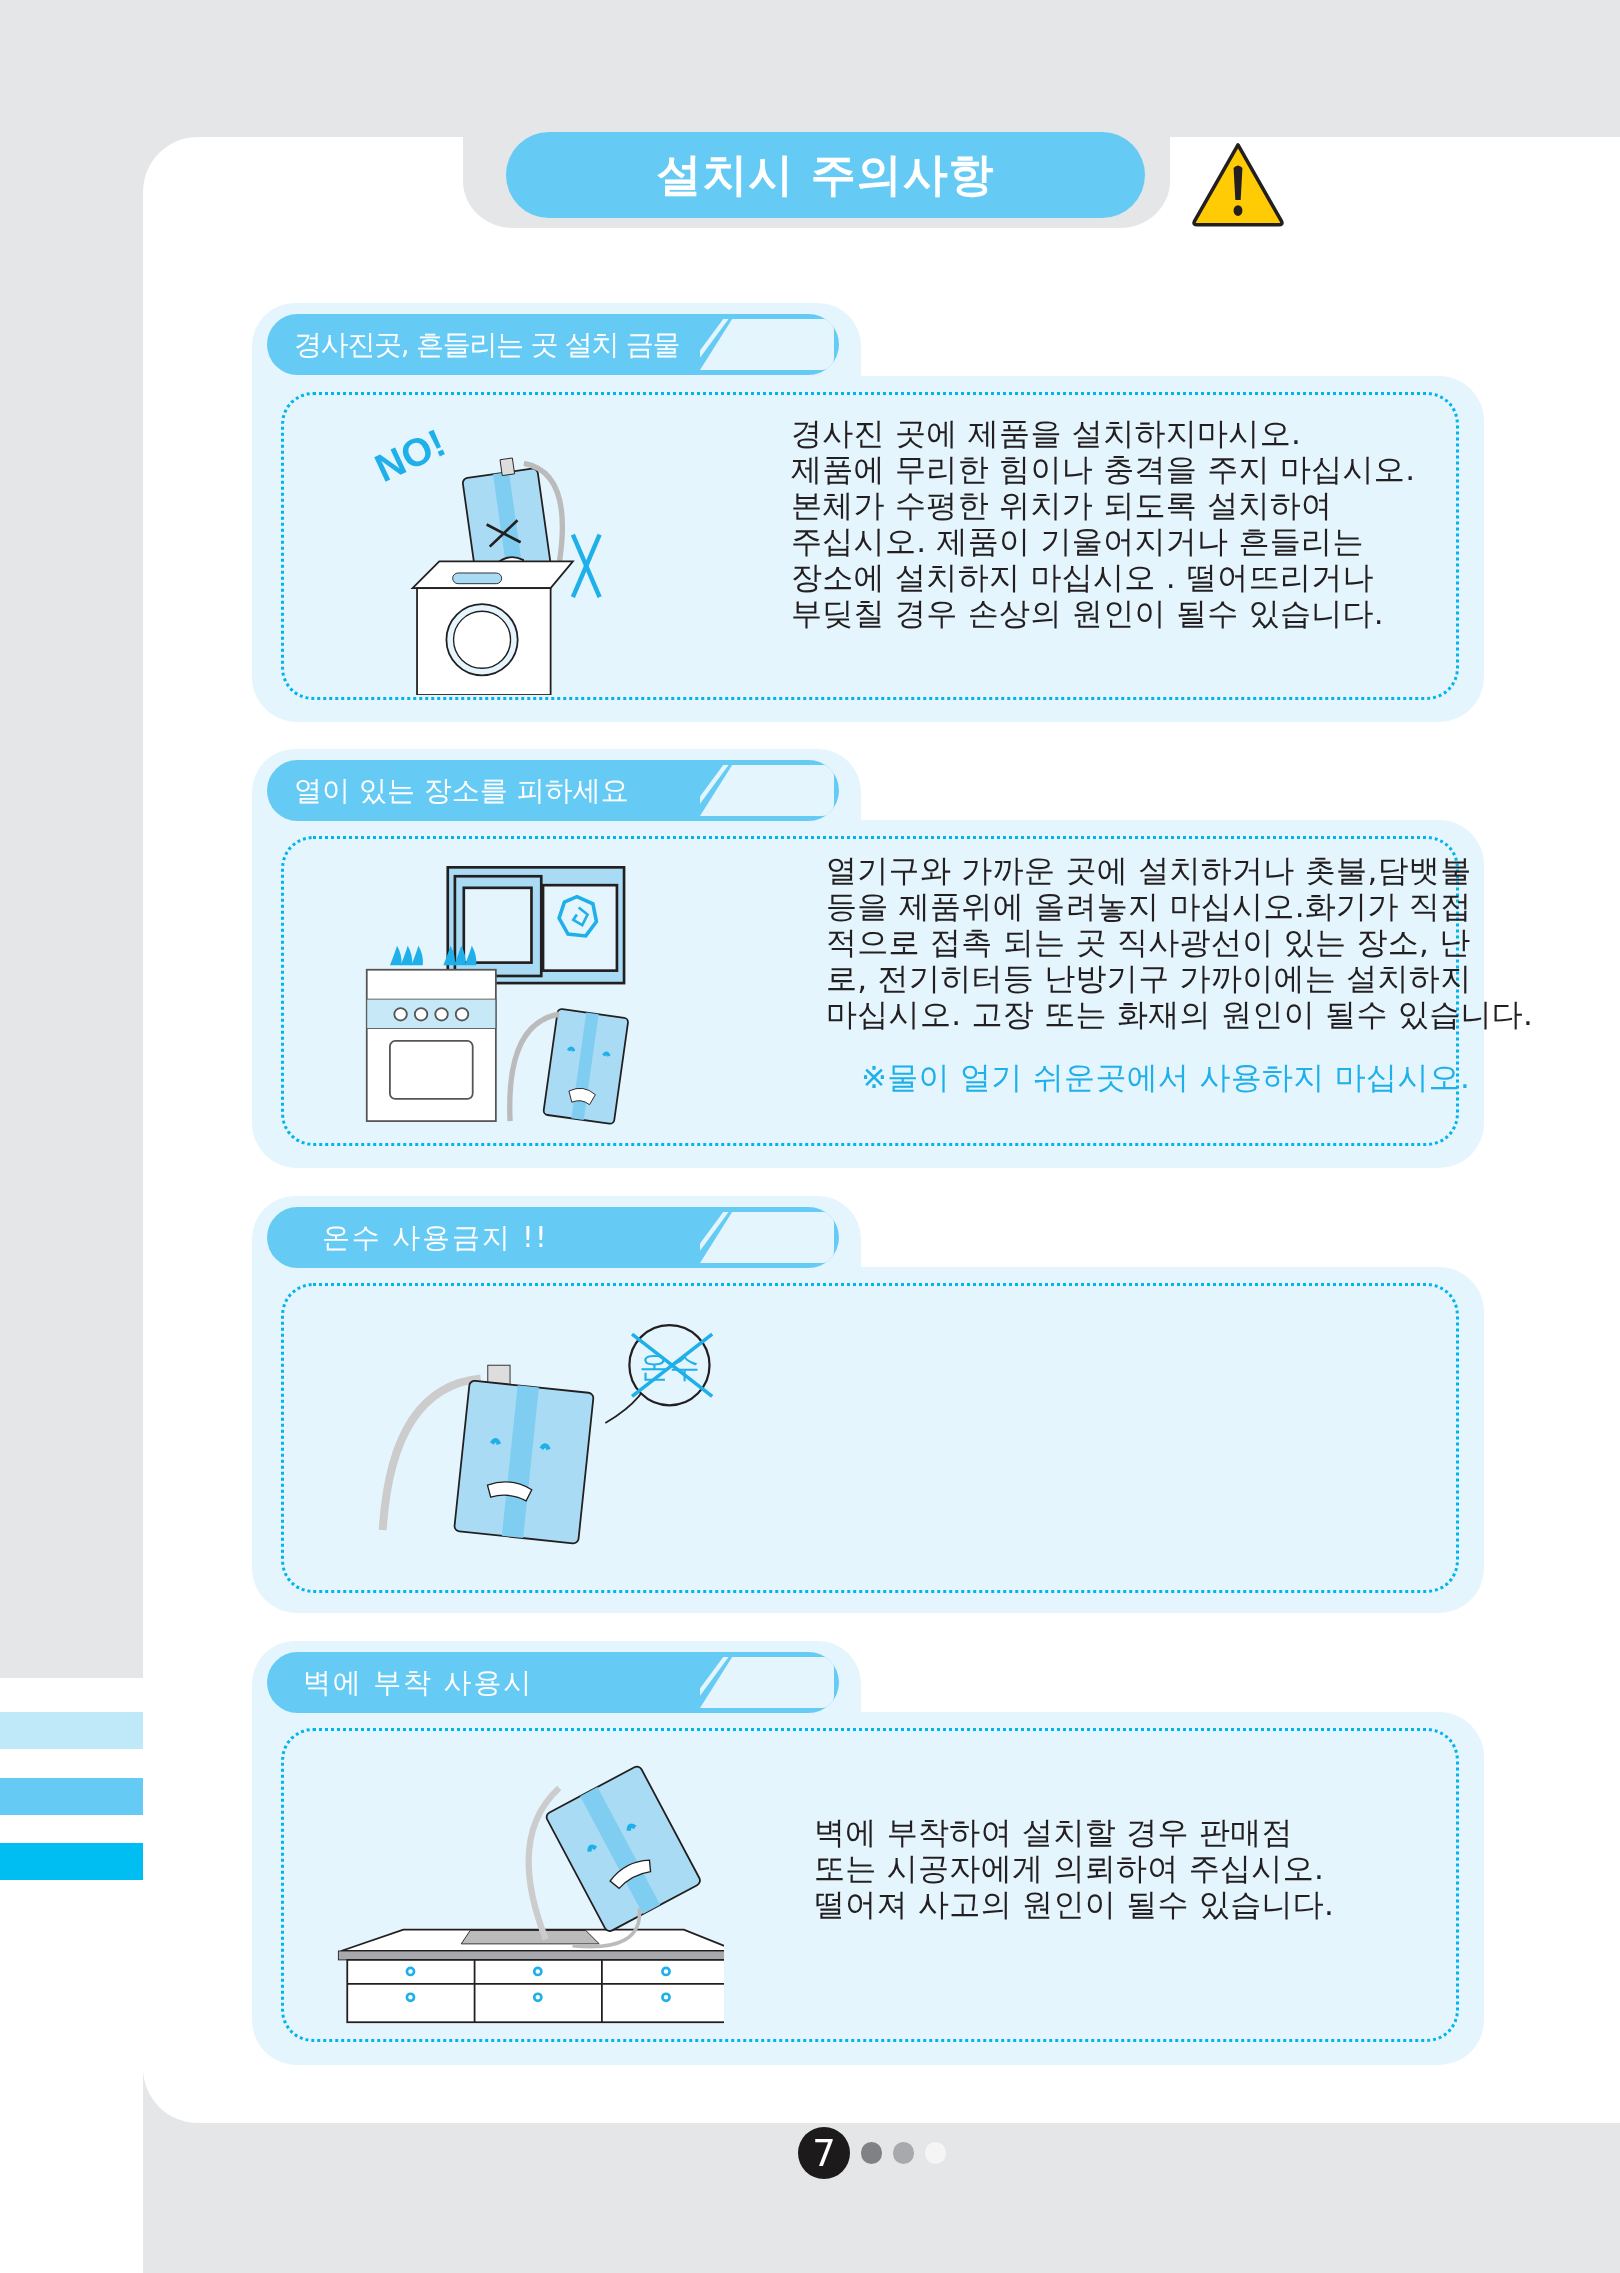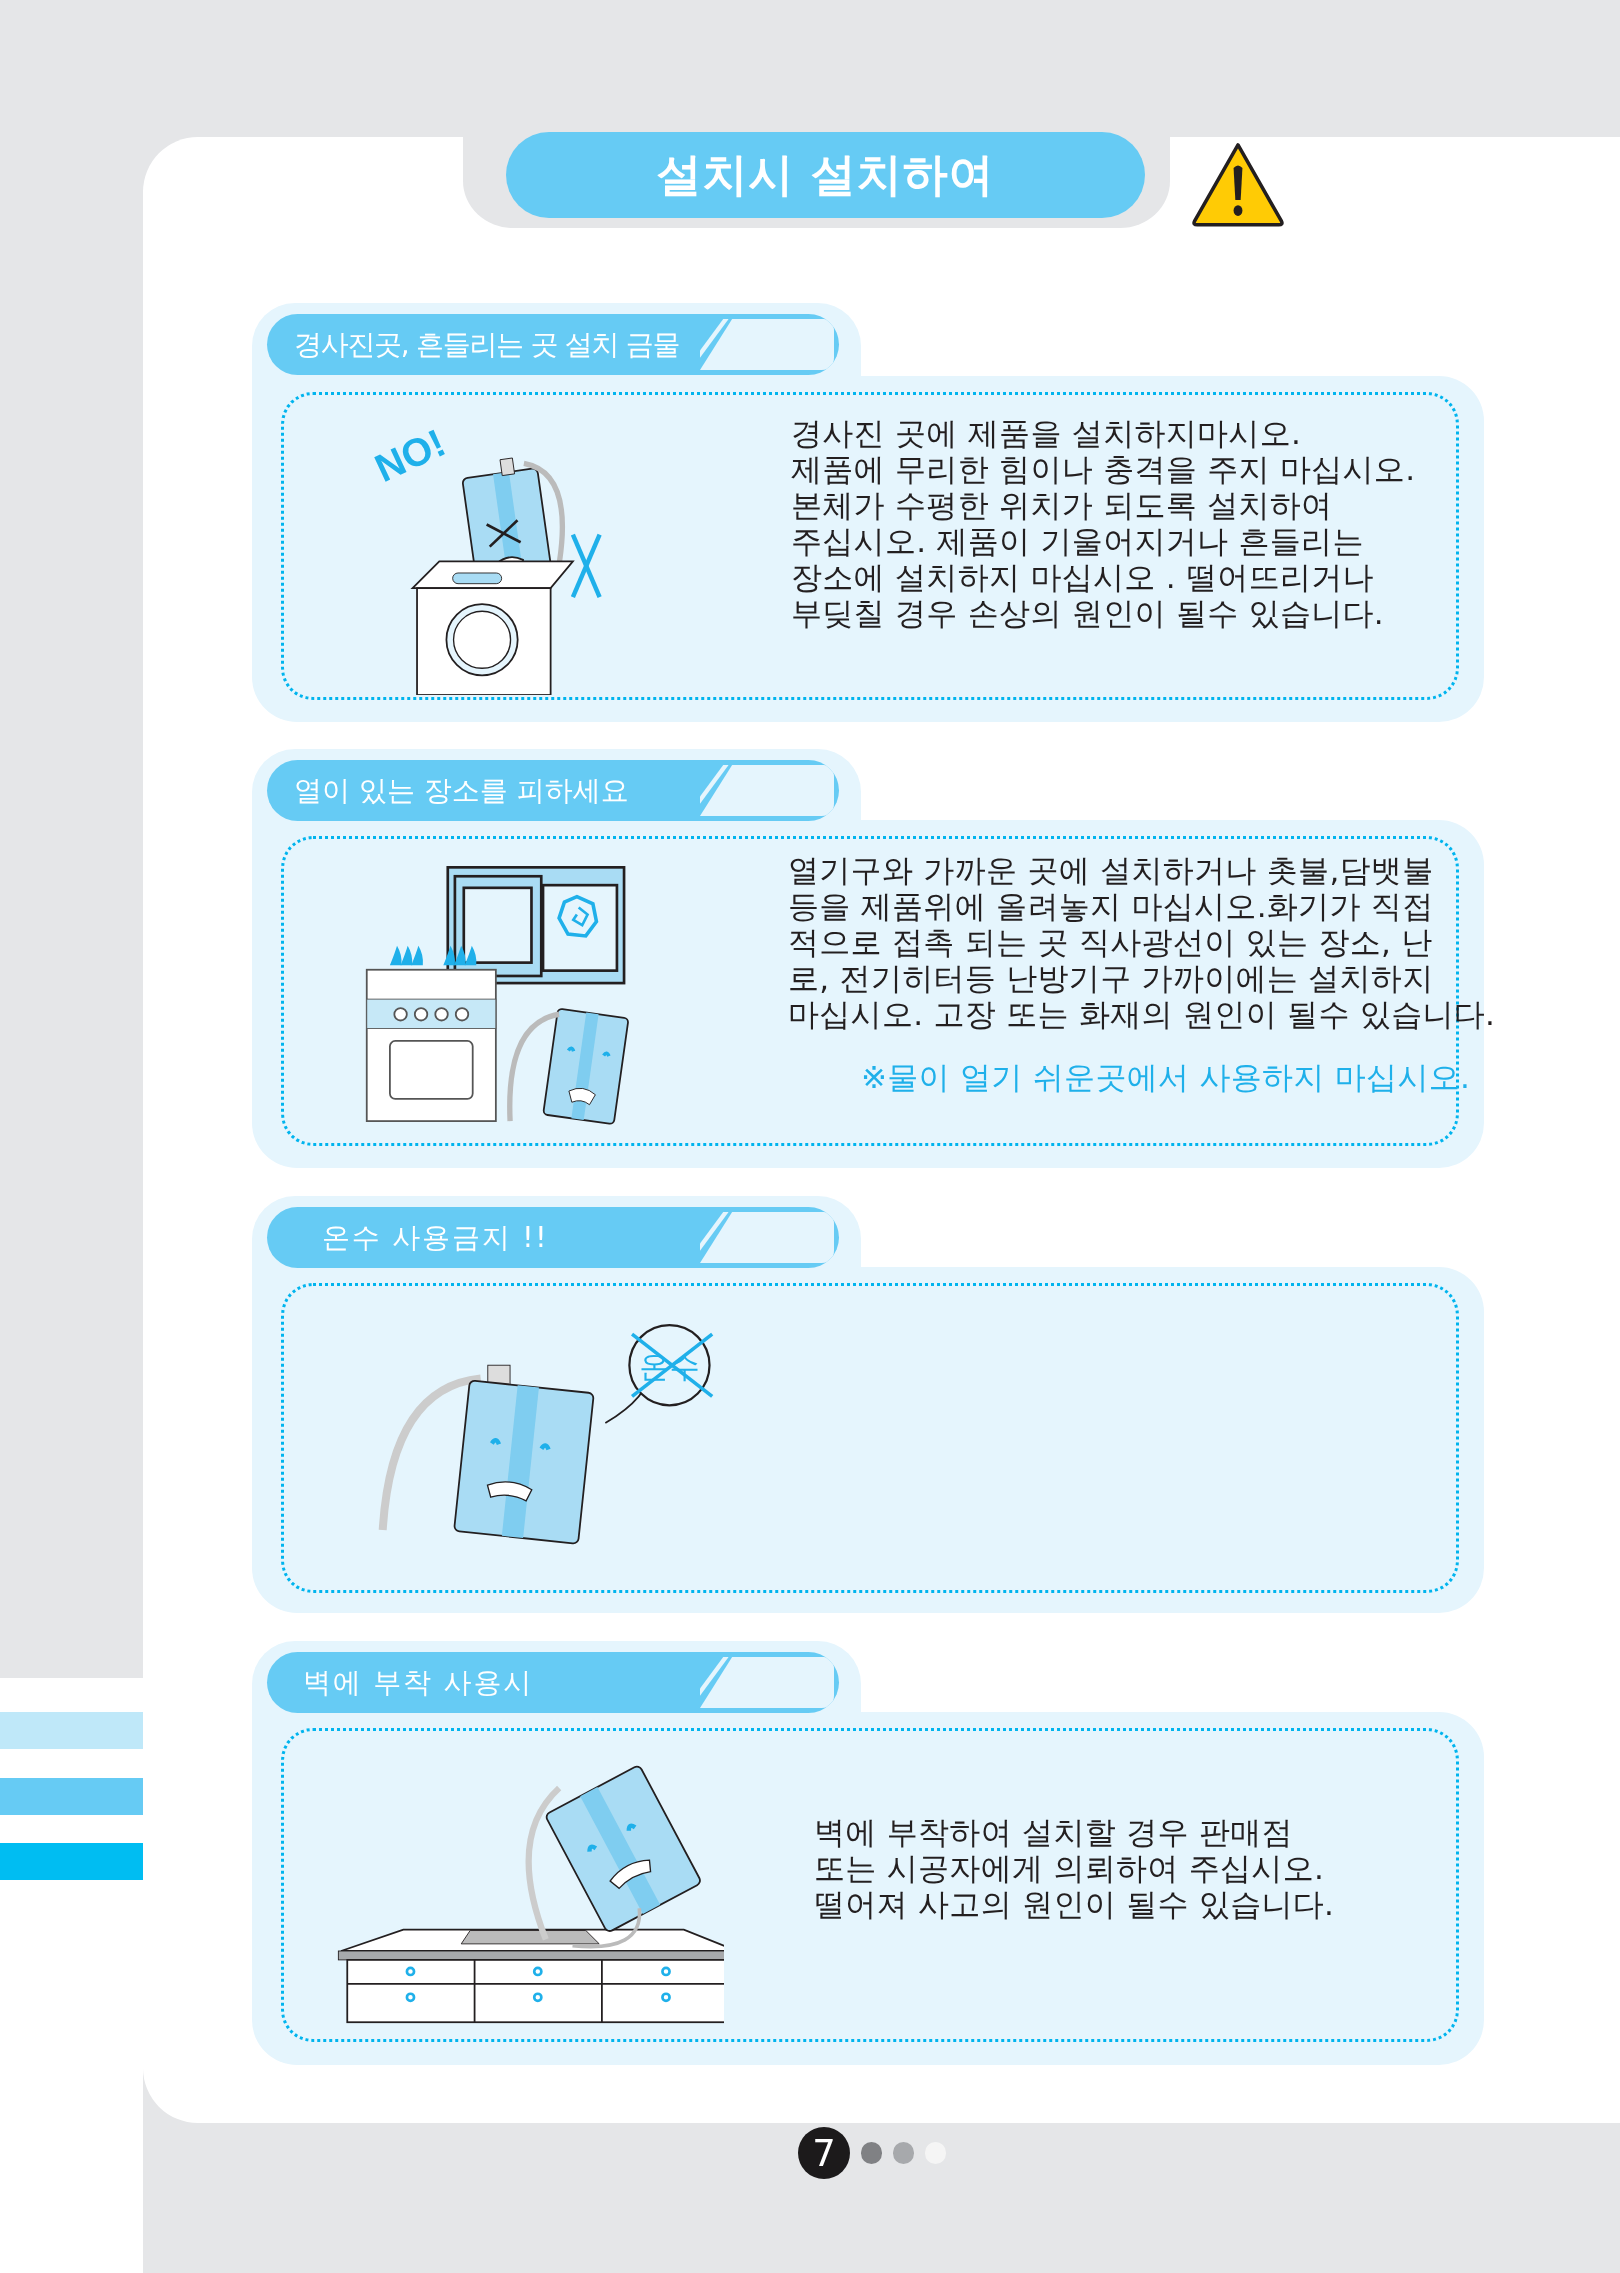--- a/index.html
+++ b/index.html
@@ -33,21 +33,21 @@
 </head>
 <body>
 
 <div class="panel"></div>
 <div class="strip-cover"></div>
 <div class="strip" style="top:1712px;background:#bfe8f9"></div>
 <div class="strip" style="top:1778px;background:#66cbf4"></div>
 <div class="strip" style="top:1843px;background:#00bdf2"></div>
 
 <div class="title-outer"></div>
-<div class="title-pill">설치시 설치하여</div>
+<div class="title-pill">설치시 주의사항</div>
 <svg class="warn" viewBox="0 0 106 96">
   <path d="M53 4 L102 90 Q104 94 99 94 L7 94 Q2 94 4 90 Z" fill="#ffcb05" stroke="#231f20" stroke-width="4" stroke-linejoin="round"></path>
   <path d="M48 30 Q53 24 58 30 L56 66 L50 66 Z" fill="#231f20"></path>
   <ellipse cx="53" cy="78" rx="5" ry="6" fill="#231f20"></ellipse>
 </svg>
 
 <div class="card" style="top:303px;height:419px">
   <div class="tab-bg"></div>
   <div class="body-bg" style="top:73px;height:346px"></div>
   <div class="tab-pill">
@@ -121,21 +121,21 @@
         <path d="M124 125 q6 -15 8 -22 q6 10 5 22 z"></path>
     </g>
     <g transform="rotate(8 270 240)">
       <rect x="220" y="180" width="80" height="120" rx="5" fill="#a9dcf4" stroke="#231f20" stroke-width="2"></rect>
       <rect x="252" y="180" width="14" height="120" fill="#7fcdf0"></rect>
       <path d="M238 225 q3 -6 6 0 M278 225 q3 -6 6 0" fill="none" stroke="#1fb0ea" stroke-width="4"></path>
       <path d="M245 270 Q260 260 275 270 L270 282 Q260 276 250 282 Z" fill="#fff" stroke="#231f20"></path>
     </g>
     <path d="M230 180 Q170 190 175 300" fill="none" stroke="#bbb" stroke-width="6"></path>
   </svg>
-  <div class="txt" style="left:536px;top:103px">열기구와 가까운 곳에 설치하거나 촛불,담뱃불
+  <div class="txt" style="left:574px;top:103px">열기구와 가까운 곳에 설치하거나 촛불,담뱃불
 등을 제품위에 올려놓지 마십시오.화기가 직접
 적으로 접촉 되는 곳 직사광선이 있는 장소, 난
 로, 전기히터등 난방기구 가까이에는 설치하지
 마십시오. 고장 또는 화재의 원인이 될수 있습니다.</div>
   <div class="txt note" style="left:570px;top:310px">※물이 얼기 쉬운곳에서 사용하지 마십시오.</div>
 </div>
 
 <div class="card" style="top:1196px;height:419px">
   <div class="tab-bg"></div>
   <div class="body-bg" style="top:71px;height:346px"></div>

